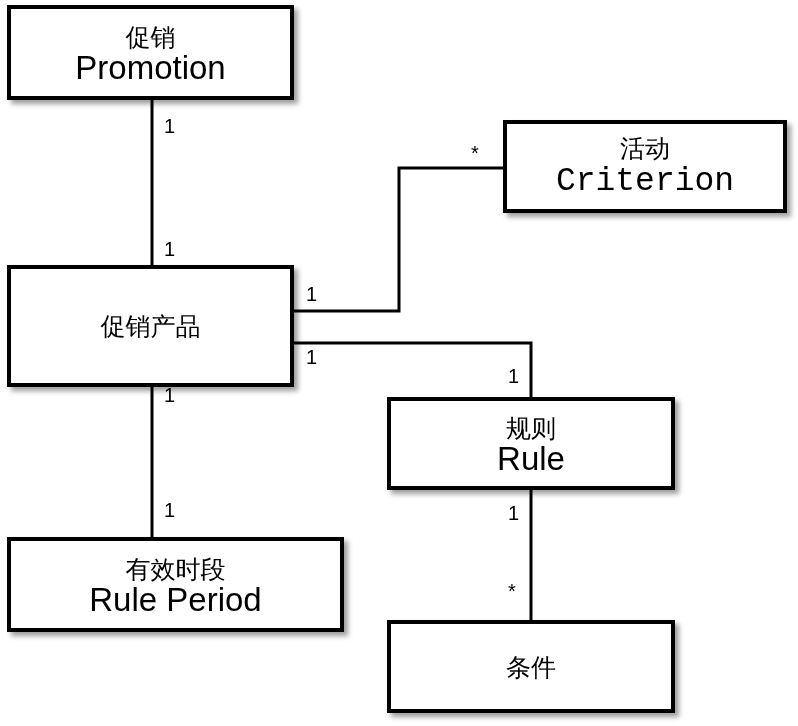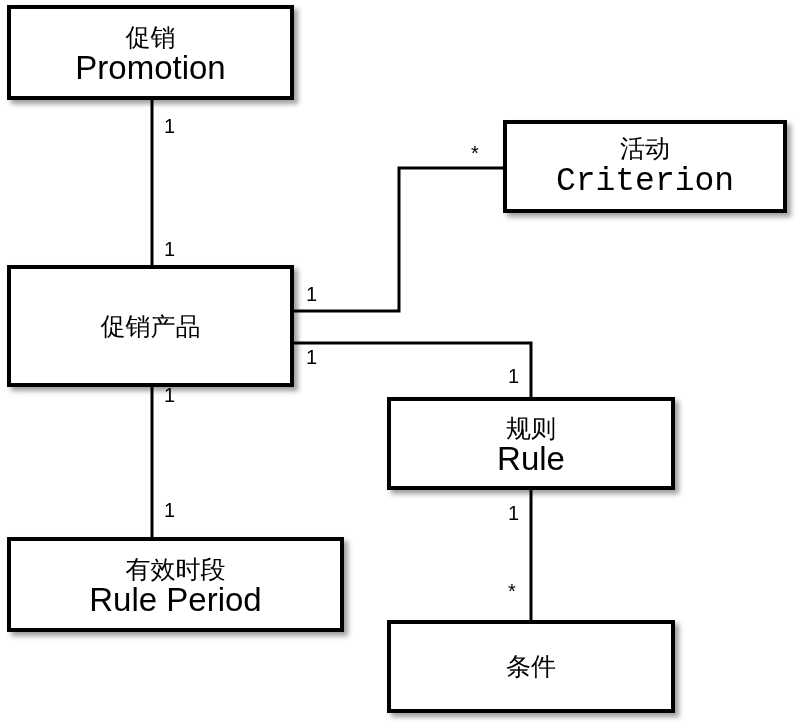--- a/index.html
+++ b/index.html
@@ -88,21 +88,21 @@
   <div class="node" style="left: 387px; top: 397px; width: 288px; height: 93px;">
     <span class="cn">规则</span>
     <span class="en">Rule</span>
   </div>
 
   <div class="node" style="left: 7px; top: 537px; width: 337px; height: 95px;">
     <span class="cn">有效时段</span>
     <span class="en">Rule Period</span>
   </div>
 
-  <div class="node" style="left: 387px; top: 620px; width: 288px; height: 93px; font-family: Liberation Serif, serif;">
+  <div class="node" style="left: 387px; top: 620px; width: 288px; height: 93px;">
     <span class="cn">条件</span>
   </div>
 
   <span class="mult" style="left: 164px; top: 116px;">1</span>
   <span class="mult" style="left: 164px; top: 239px;">1</span>
   <span class="mult" style="left: 306px; top: 284px;">1</span>
   <span class="mult" style="left: 471px; top: 143px;">*</span>
   <span class="mult" style="left: 306px; top: 347px;">1</span>
   <span class="mult" style="left: 508px; top: 366px;">1</span>
   <span class="mult" style="left: 164px; top: 385px;">1</span>

